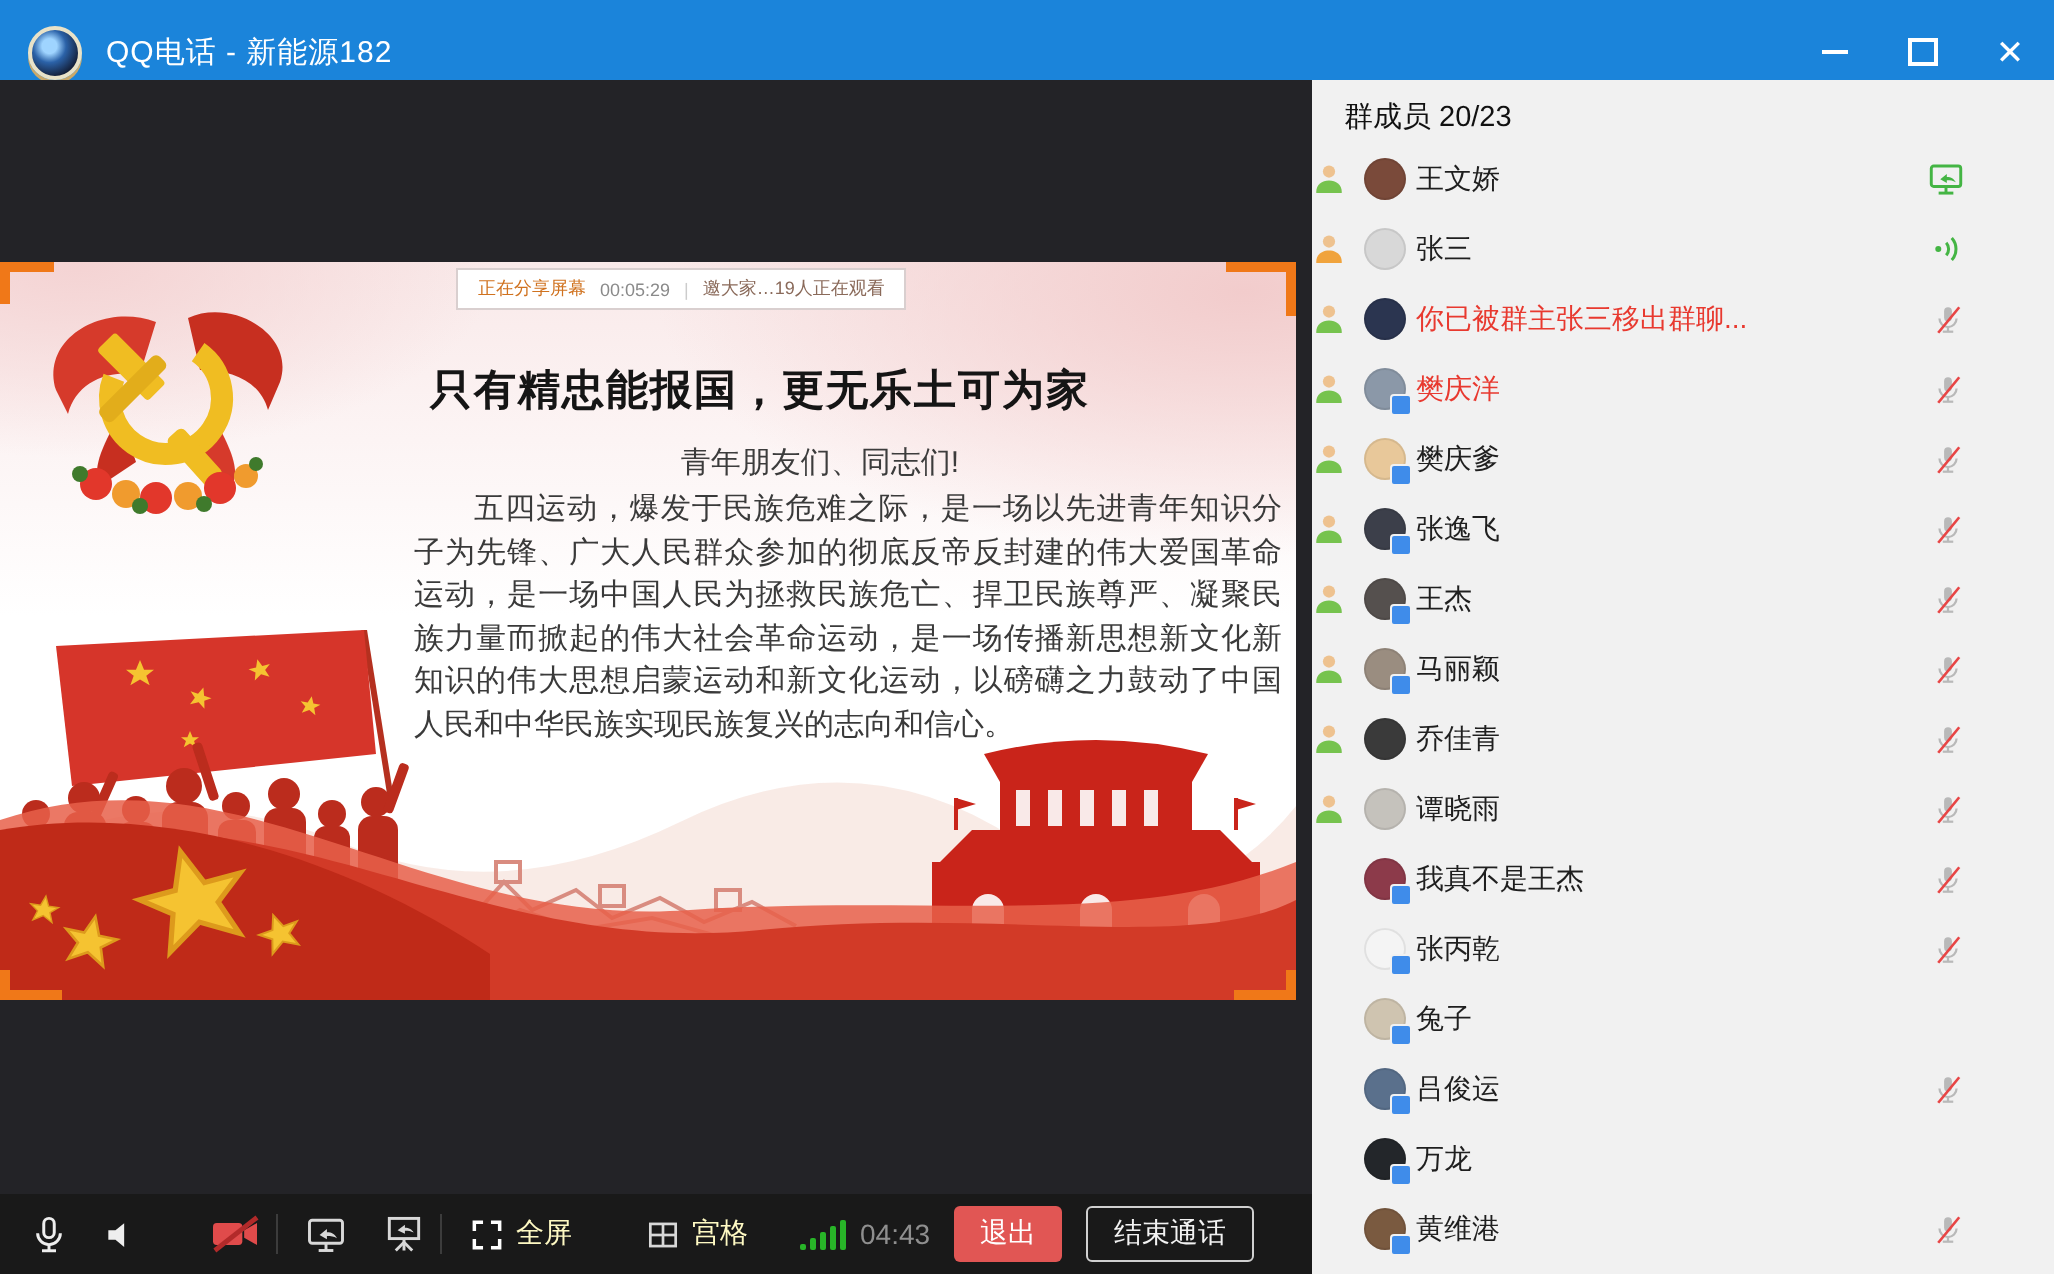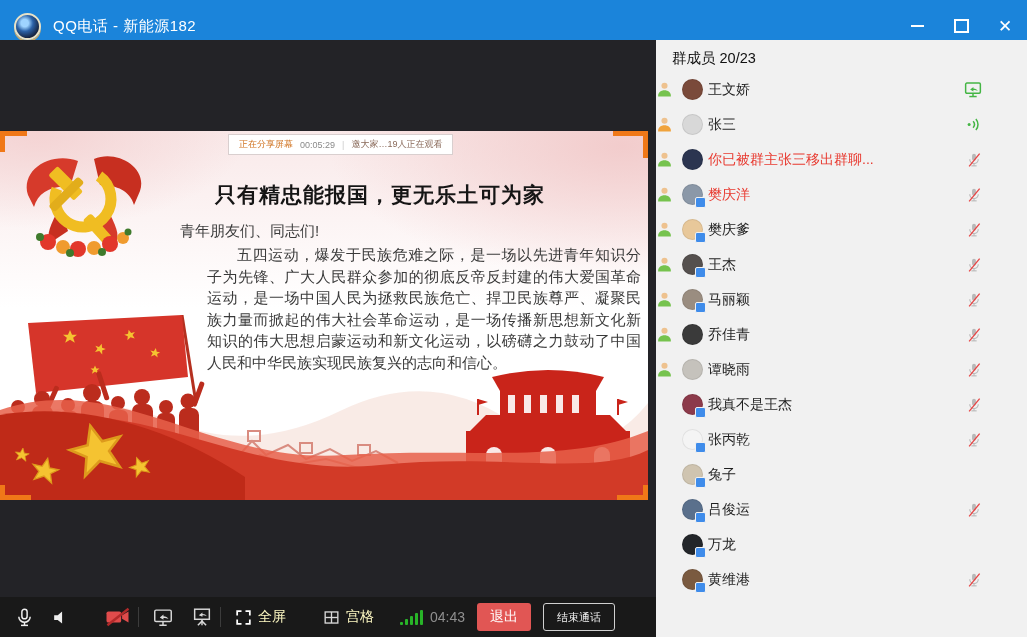--- a/index.html
+++ b/index.html
@@ -35,39 +35,39 @@
 
   .share-pill{position:absolute;left:228px;top:3px;height:19px;padding:0 10px;background:#fff;
               border:1px solid #d9cfcf;display:flex;align-items:center;gap:7px;font-size:9px;z-index:8;}
   .share-pill .st{color:#d0721f;}
   .share-pill .du{color:#8a8a8a;}
   .share-pill .sep{color:#cccccc;}
   .share-pill .vw{color:#8a6a5a;}
 
   .slide-title{position:absolute;left:120px;top:50px;width:520px;text-align:center;
                font-size:21px;font-weight:bold;color:#151515;letter-spacing:1px;}
-  .slide-greet{position:absolute;left:180px;top:91px;width:460px;text-align:left;
+  .slide-greet{position:absolute;left:180px;top:91px;width:460px;text-align:center;
                font-size:15px;color:#3c3c3c;}
   .slide-body{position:absolute;left:207px;top:113px;width:434px;font-size:15px;line-height:21.5px;
               color:#3a3a3a;text-align:justify;text-indent:2em;}
 
   .emblem{position:absolute;left:20px;top:16px;width:126px;height:110px;}
   .slide-art{position:absolute;left:0;bottom:0;width:648px;height:185px;}
 
   
   .toolbar{position:absolute;left:0;bottom:0;width:656px;height:40px;background:#191919;
            display:flex;align-items:center;z-index:5;}
   .tb-icon{display:flex;align-items:center;justify-content:center;cursor:pointer;}
   .tb-div{width:1px;height:20px;background:#3c3c3c;margin:0 7px;}
   .tb-label{color:#fef9c3;font-size:14px;margin-left:5px;}
   .tb-time{color:#8f8f8f;font-size:14px;margin-left:7px;}
   .btn-exit{margin-left:12px;width:54px;height:28px;background:#e15654;border-radius:3px;color:#fff;
             font-size:14px;display:flex;align-items:center;justify-content:center;cursor:pointer;}
   .btn-end{margin-left:12px;height:26px;padding:0 13px;border:1px solid #d0d0d0;border-radius:3px;
-           color:#f2f2f2;font-size:11px;display:flex;align-items:center;justify-content:center;cursor:pointer;}
+           color:#f2f2f2;font-size:14px;display:flex;align-items:center;justify-content:center;cursor:pointer;}
   .sigbars{display:flex;align-items:flex-end;gap:2px;margin-left:26px;height:15px;}
   .sigbars i{display:block;width:3px;background:#28b428;border-radius:1px;}
 
   
   .sidebar{position:absolute;left:656px;top:40px;width:371px;height:597px;background:#f1f1f1;}
   .sb-header{padding:9px 0 4px 16px;font-size:14.5px;color:#111;}
   .member-row{height:35px;display:flex;align-items:center;cursor:default;}
   .status-ic{width:17px;height:17px;flex:0 0 17px;}
   .avatar{width:21px;height:21px;border-radius:50%;margin-left:9px;position:relative;flex:0 0 21px;
           box-shadow:inset 0 0 0 1px rgba(0,0,0,.08);}
@@ -377,20 +377,40 @@
         <line x1="8.5" y1="19.8" x2="15.5" y2="19.8" stroke="#b9b9b9" stroke-width="1.5"></line>
         <line x1="19.5" y1="3.5" x2="5.5" y2="20.5" stroke="#e84545" stroke-width="1.8"></line>
       </svg>
     </div>
   </div>
       <div class="member-row">
     <svg class="status-ic status" viewBox="0 0 20 20">
       <circle cx="10" cy="5.6" r="3.6" fill="#eec28f"></circle>
       <path class="body" d="M2.5 17.5c0-4.2 3.4-6.6 7.5-6.6s7.5 2.4 7.5 6.6v.8h-15z" fill="#76c34e"></path>
     </svg>
+    <div class="avatar" style="background: rgb(60, 63, 74);">
+          <div class="badge"></div>
+        </div>
+    <div class="m-name name">张逸飞</div>
+    <div class="right-ic">
+
+      <svg class="ric-muted" width="18" height="18" viewBox="0 0 24 24">
+        <rect x="9.4" y="3.5" width="5.2" height="9.5" rx="2.6" fill="#b9b9b9"></rect>
+        <path d="M6.3 11a5.7 5.7 0 0 0 11.4 0" stroke="#b9b9b9" fill="none" stroke-width="1.5"></path>
+        <line x1="12" y1="16.7" x2="12" y2="19.8" stroke="#b9b9b9" stroke-width="1.5"></line>
+        <line x1="8.5" y1="19.8" x2="15.5" y2="19.8" stroke="#b9b9b9" stroke-width="1.5"></line>
+        <line x1="19.5" y1="3.5" x2="5.5" y2="20.5" stroke="#e84545" stroke-width="1.8"></line>
+      </svg>
+    </div>
+  </div>
+      <div class="member-row">
+    <svg class="status-ic status" viewBox="0 0 20 20">
+      <circle cx="10" cy="5.6" r="3.6" fill="#eec28f"></circle>
+      <path class="body" d="M2.5 17.5c0-4.2 3.4-6.6 7.5-6.6s7.5 2.4 7.5 6.6v.8h-15z" fill="#76c34e"></path>
+    </svg>
     <div class="avatar" style="background: rgb(85, 80, 78);">
           <div class="badge"></div>
         </div>
     <div class="m-name name">王杰</div>
     <div class="right-ic">
 
       <svg class="ric-muted" width="18" height="18" viewBox="0 0 24 24">
         <rect x="9.4" y="3.5" width="5.2" height="9.5" rx="2.6" fill="#b9b9b9"></rect>
         <path d="M6.3 11a5.7 5.7 0 0 0 11.4 0" stroke="#b9b9b9" fill="none" stroke-width="1.5"></path>
         <line x1="12" y1="16.7" x2="12" y2="19.8" stroke="#b9b9b9" stroke-width="1.5"></line>

